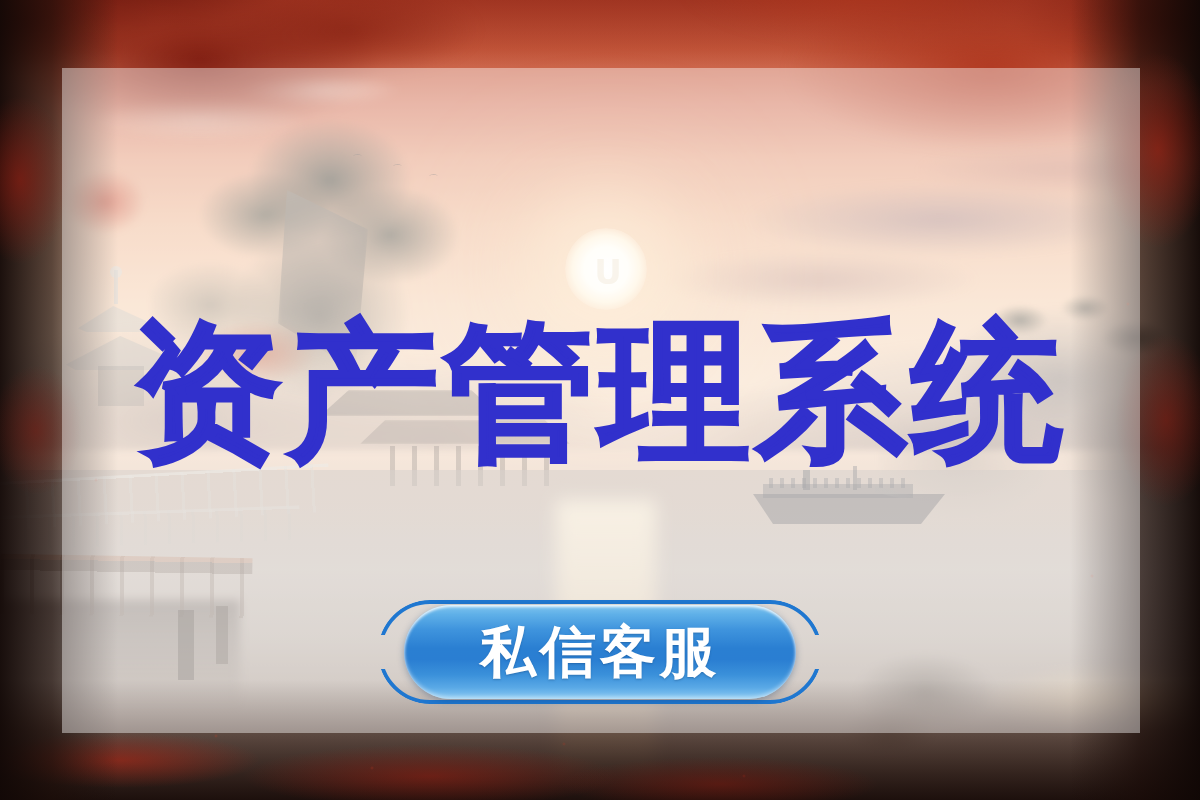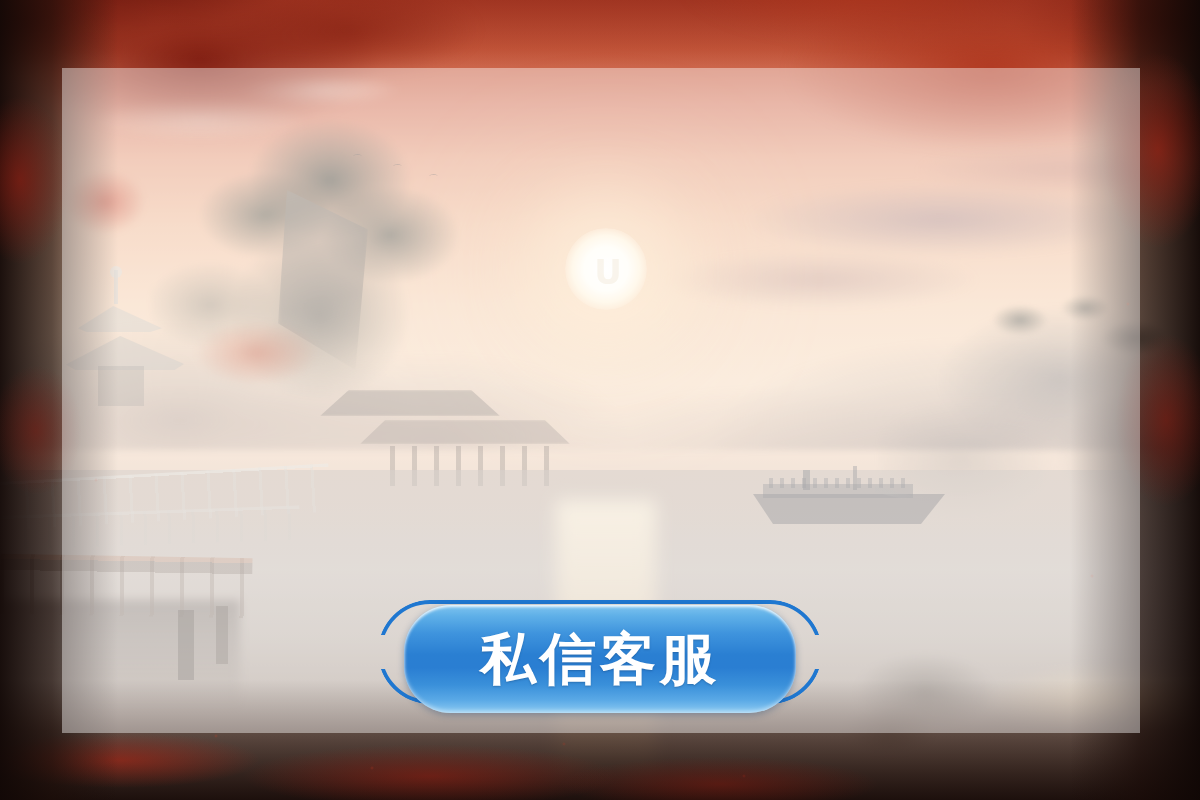--- a/index.html
+++ b/index.html
@@ -309,21 +309,21 @@
     -webkit-mask-image: linear-gradient(to right, #000 0 9%, transparent 9% 91%, #000 91% 100%),
                         linear-gradient(to bottom, transparent 0 34%, #000 34% 66%, transparent 66% 100%);
     mask-image: linear-gradient(to right, #000 0 9%, transparent 9% 91%, #000 91% 100%),
                 linear-gradient(to bottom, transparent 0 34%, #000 34% 66%, transparent 66% 100%);
     -webkit-mask-composite: source-in;
     mask-composite: intersect;
     opacity:0;
   }
 
   .cta{
-    position:absolute; left:26px; top:13px; width:392px; height:108px;
+    position:absolute; left:26px; top:13px; width:392px; height:94px;
     border-radius:47px;
     background:
       linear-gradient(to bottom,
         #7fc4ef 0%,
         #5fb0e8 10%,
         #3f94dd 26%,
         #2a7fd2 46%,
         #2a7ed2 58%,
         #3a90da 74%,
         #5aa9e6 88%,
@@ -411,20 +411,21 @@
 
     <div class="fg-topstrip"></div>
     <div class="fg-bottom"></div>
     <div class="fg-left"></div>
     <div class="fg-right"></div>
     <div class="leaf-tex"></div>
   </div>
 
   <div class="panel"></div>
 
+  <div class="title">资产管理系统</div>
 
   <div class="cta-wrap">
     <div class="cta-ring"></div>
     <div class="cta-ring-v"></div>
     <div class="cta">
       <span class="cta-label">私信客服</span>
     </div>
   </div>
 
 </div>

